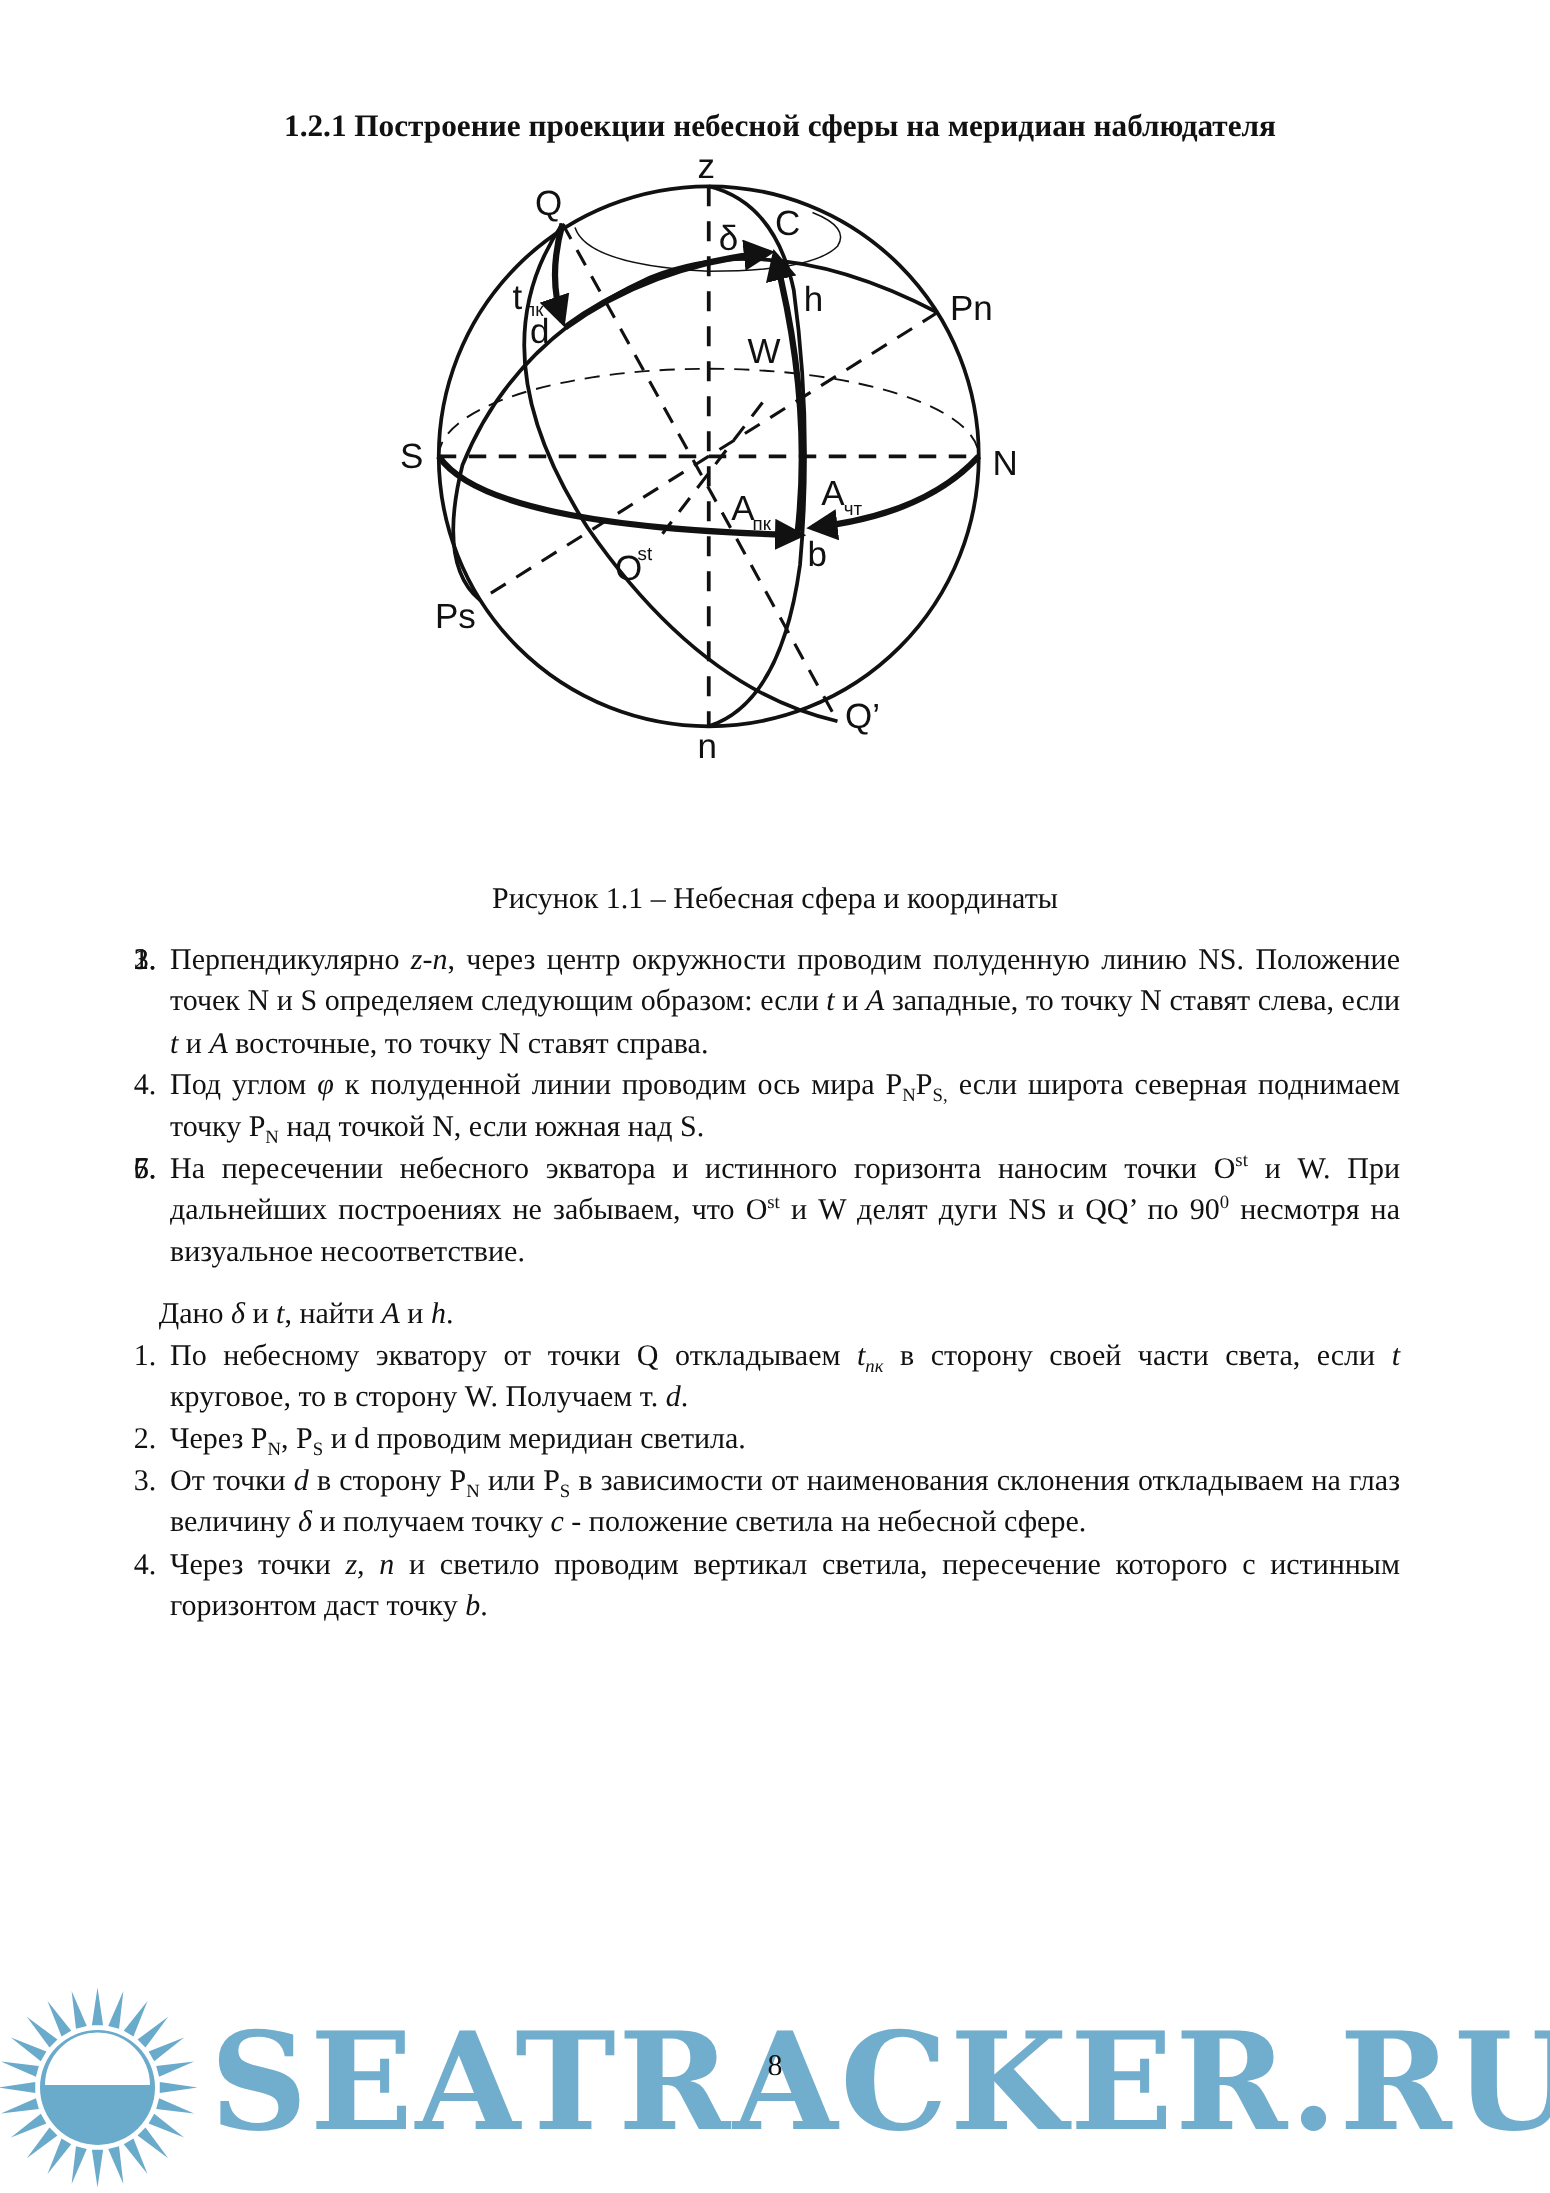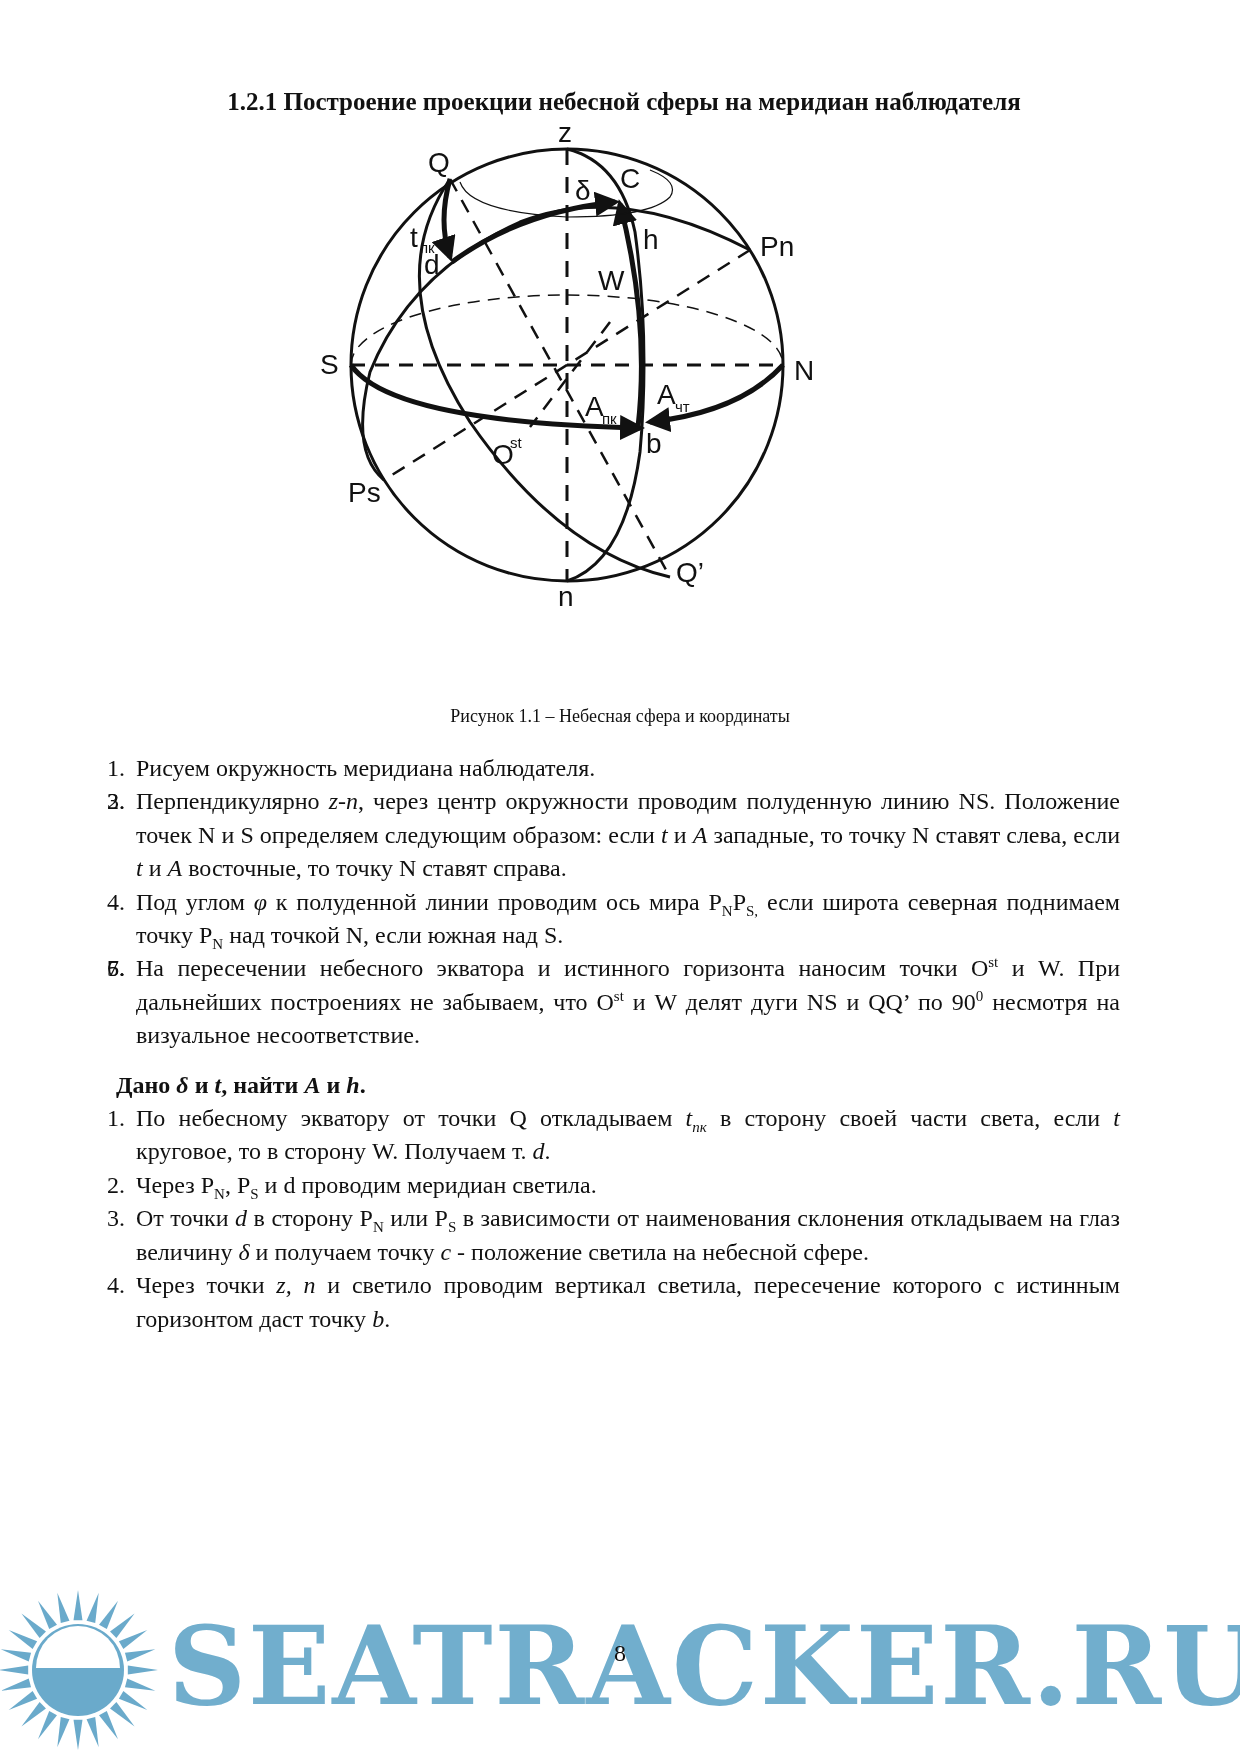--- a/index.html
+++ b/index.html
@@ -4,26 +4,26 @@
 <style>
   html, body { margin: 0; padding: 0; background: #ffffff; }
   body { width: 1240px; height: 1754px; position: relative; overflow: hidden;
          font-family: "Liberation Serif", "DejaVu Serif", serif; color: #111; }
   .title { position: absolute; top: 88px; left: 4px; width: 1240px; text-align: center;
            font-weight: bold; font-size: 25px; }
   .figure { position: absolute; left: 320px; top: 122px; width: 600px; height: 570px; }
   .figure svg { width: 600px; height: 570px; display: block; }
   .lbl { font-family: "Liberation Sans", "DejaVu Sans", sans-serif; font-size: 28px; fill: #111; }
   .sub { font-family: "Liberation Sans", "DejaVu Sans", sans-serif; font-size: 15px; fill: #111; }
-  .caption { position: absolute; top: 706px; left: 0; width: 1240px; text-align: center; font-size: 18px; }
+  .caption { position: absolute; top: 706px; left: 0; width: 1240px; text-align: center; font-size: 24px; }
   .body { position: absolute; left: 80px; top: 752px; width: 1040px; font-size: 24px; line-height: 33.4px; text-align: justify; }
   .item { position: relative; padding-left: 56px; margin: 0; }
   .item .num { position: absolute; left: 27px; top: 0; }
   .para { text-indent: 72px; margin: 0; padding-left: 0; }
-  .heading { margin: 16px 0 0 36px; font-weight: bold; }
+  .heading { margin: 16px 0 0 47px; font-weight: normal; }
   i { font-style: italic; }
   sub, sup { font-size: 15px; line-height: 0; }
   .watermark { position: absolute; left: 0; top: 1575px; width: 1240px; height: 179px; pointer-events: none; }
   .wm-text { position: absolute; left: 168px; top: 1612px; font-family: "DejaVu Serif", serif; font-weight: bold;
              font-size: 108px; color: #6aaacb; letter-spacing: 2px; line-height: 1; opacity: 0.95; }
   .pagenum { position: absolute; top: 1640px; left: 0; width: 1240px; text-align: center; font-size: 24px; }
 </style>
 </head>
 <body>
 
@@ -89,21 +89,21 @@
     <text class="lbl" x="337" y="282">A</text>
     <text class="sub" x="355" y="290">чт</text>
     <text class="lbl" x="172" y="342">O</text>
     <text class="sub" x="190" y="326">st</text>
   </svg>
 </div>
 
 <div class="caption">Рисунок 1.1 – Небесная сфера и координаты</div>
 
 <div class="body">
-  <p class="item"><span class="num">1.</span><span>Рисуем окружность меридиана наблюдателя.</span></p>
+  <p class="item"><span class="num">1.</span></p>
   <p class="item"><span class="num">2.</span></p>
   <p class="item"><span class="num">3.</span><span>Перпендикулярно </span><i>z-n</i><span>, через центр окружности проводим полуденную линию NS. Положение точек N и S определяем следующим образом: если </span><i>t</i><span> и </span><i>A</i><span> западные, то точку N ставят слева, если </span><i>t</i><span> и </span><i>A</i><span> восточные, то точку N ставят справа.</span></p>
   <p class="item"><span class="num">4.</span><span>Под углом </span><i>φ</i><span> к полуденной линии проводим ось мира P</span><sub>N</sub><span>P</span><sub>S,</sub><span> если широта северная поднимаем точку P</span><sub>N</sub><span> над точкой N, если южная над S.</span></p>
   <p class="item"><span class="num">5.</span></p>
   <p class="item"><span class="num">6.</span></p>
   <p class="item"><span class="num">7.</span><span>На пересечении небесного экватора и истинного горизонта наносим точки O</span><sup>st</sup><span> и W. При дальнейших построениях не забываем, что O</span><sup>st</sup><span> и W делят дуги NS и QQ’ по 90</span><sup>0</sup><span> несмотря на визуальное несоответствие.</span></p>
 
 
   <p class="heading"><span>Дано </span><i>δ</i><span> и </span><i>t</i><span>, найти </span><i>A</i><span> и </span><i>h</i><span>.</span></p>
 

